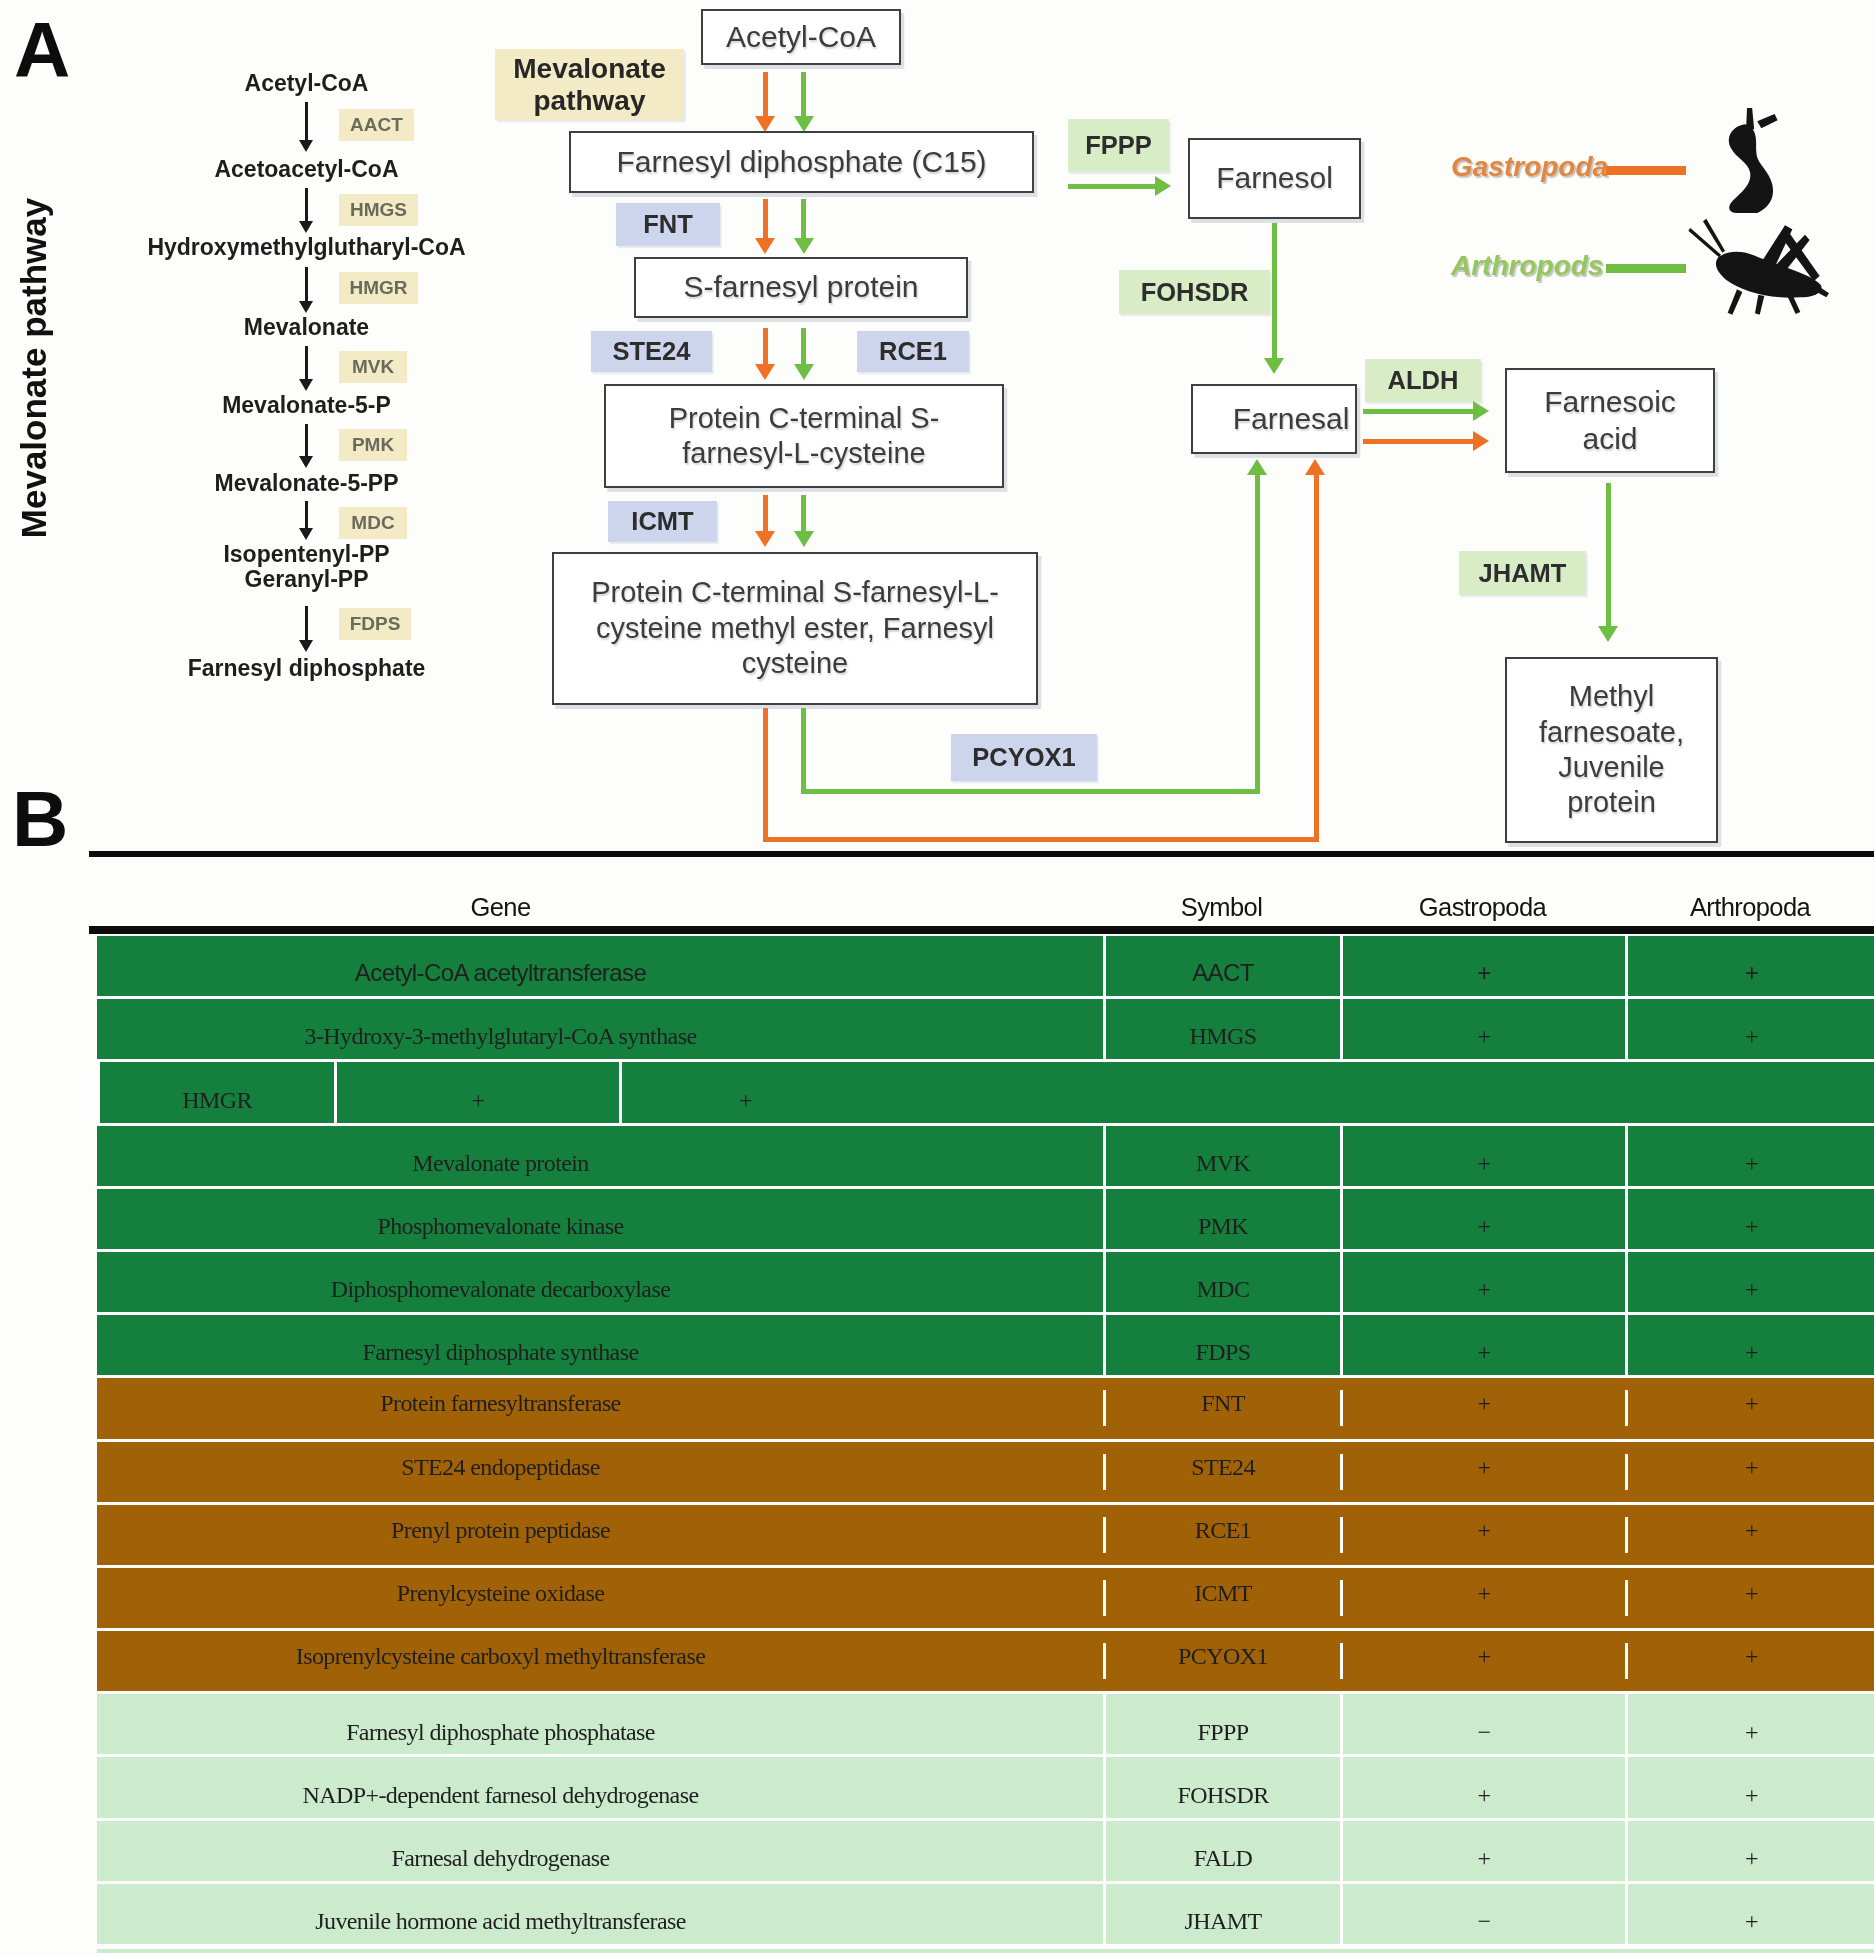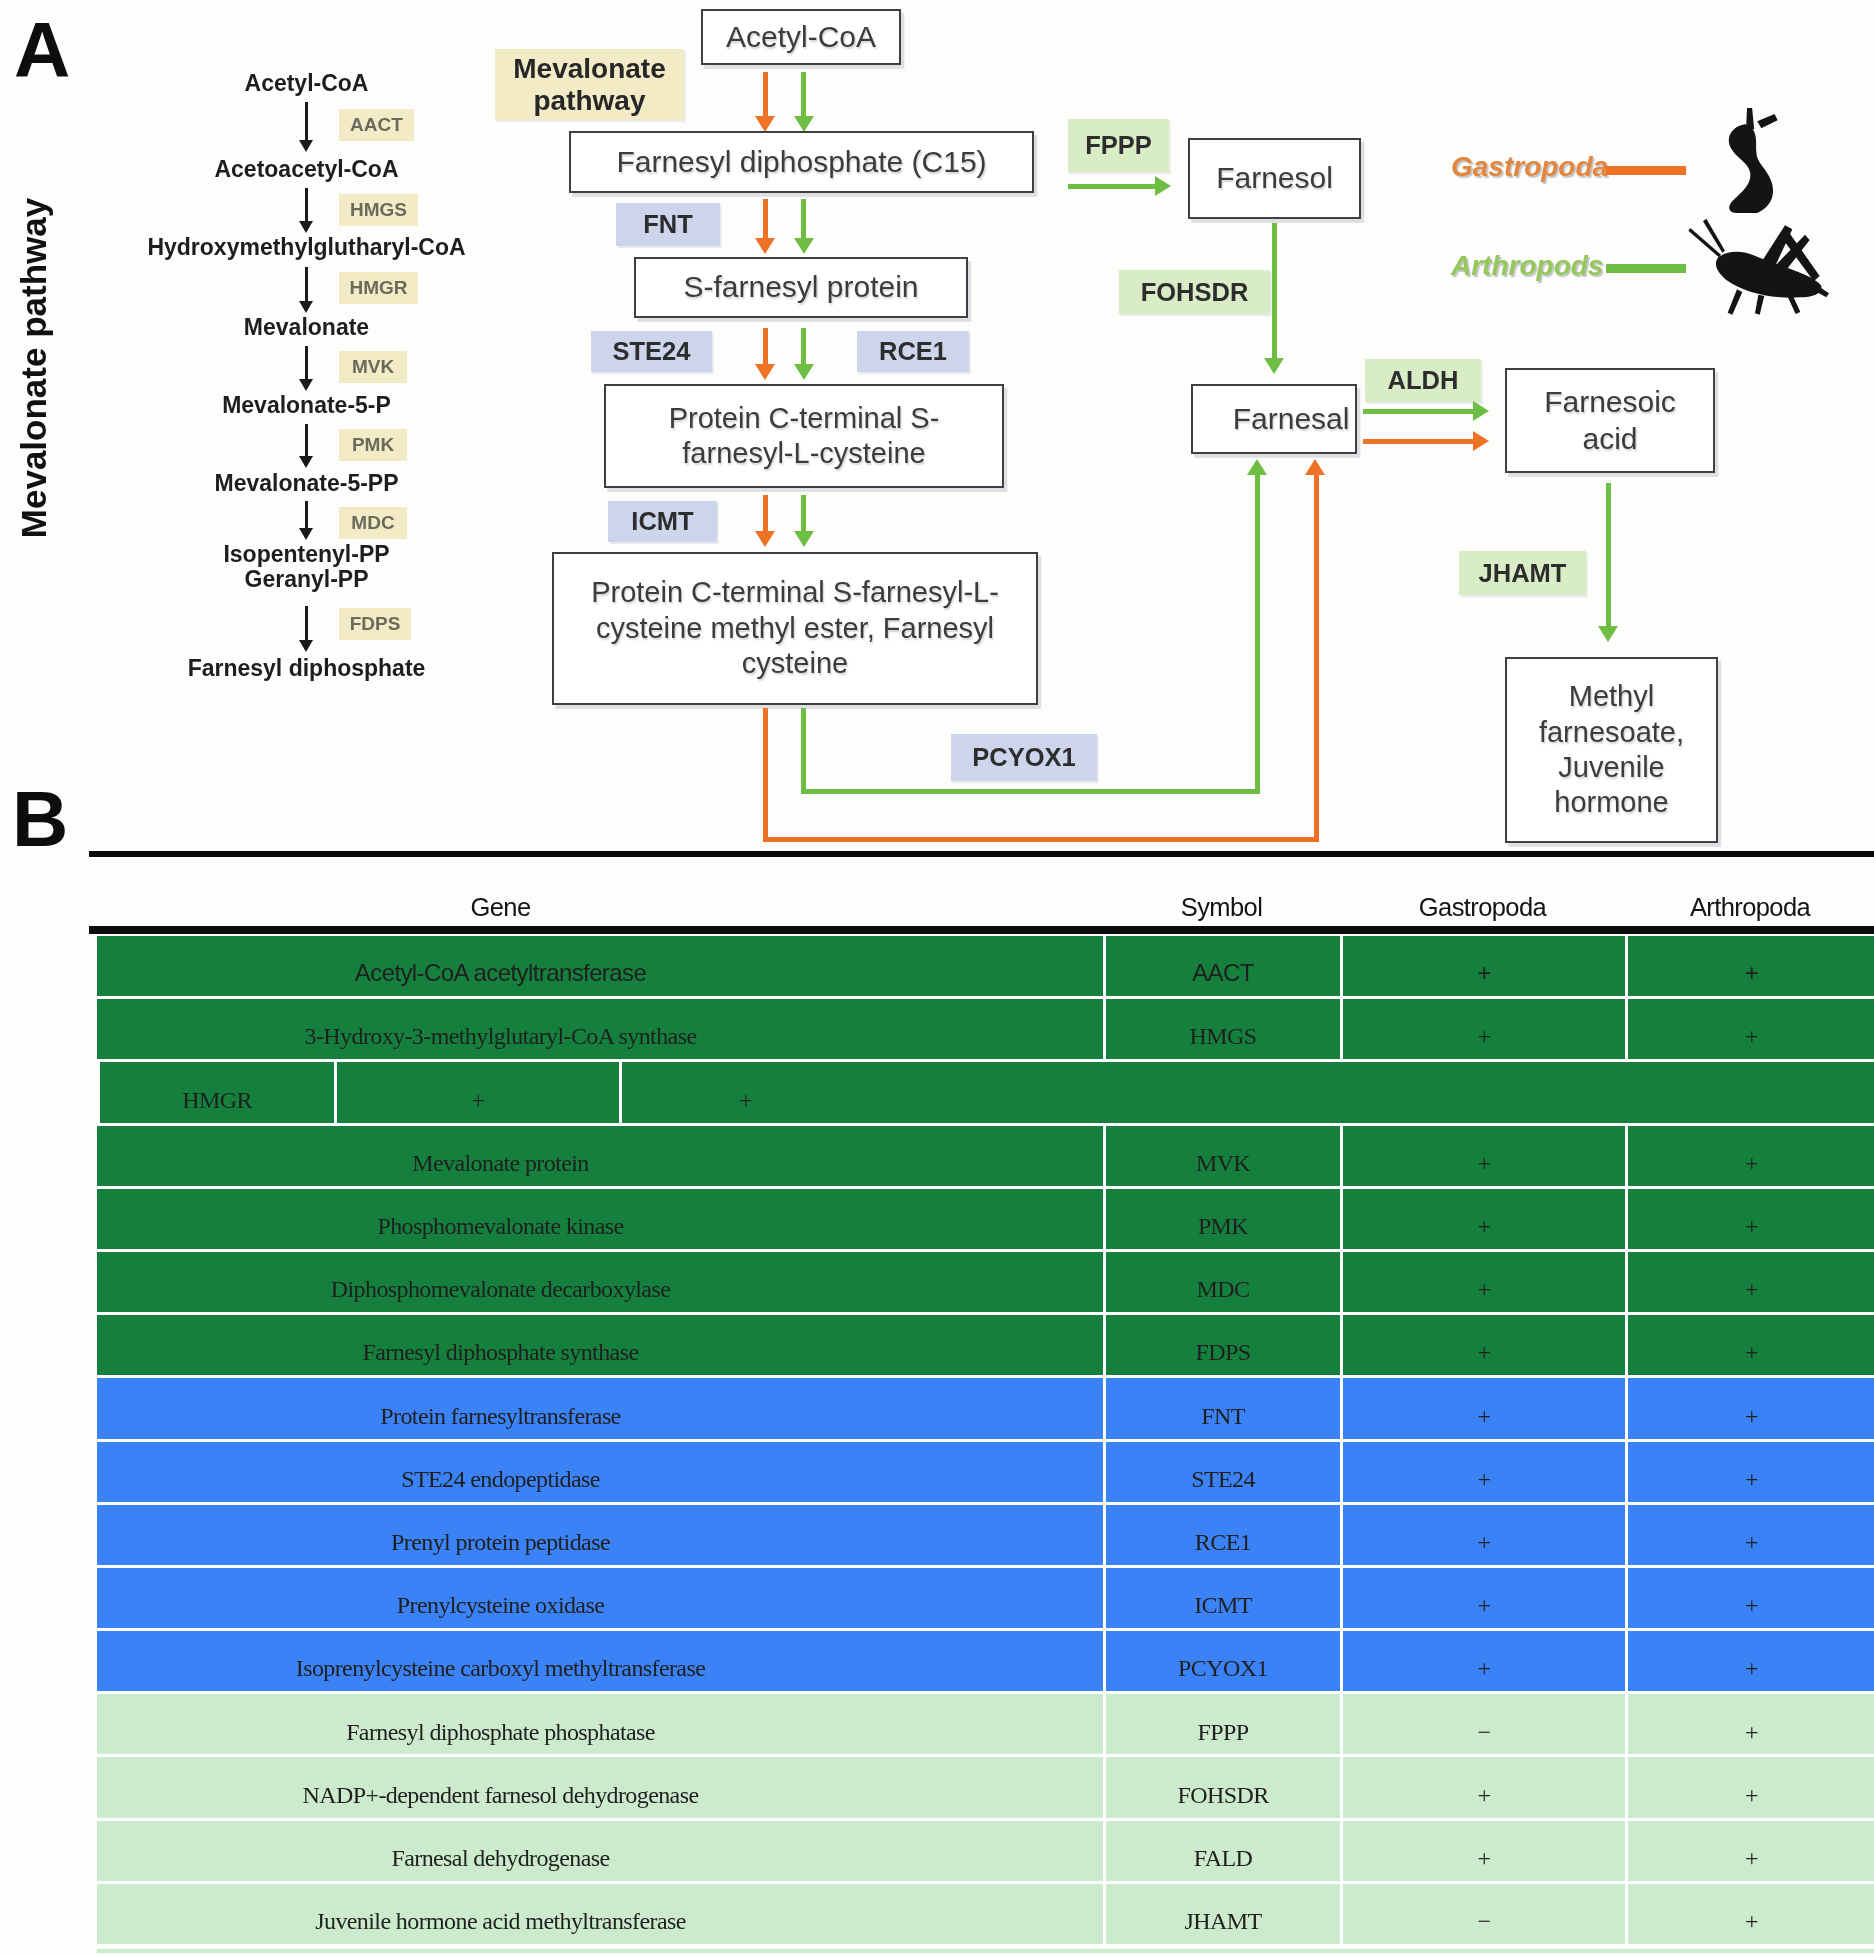--- a/index.html
+++ b/index.html
@@ -56,21 +56,21 @@
          flex-direction:column;}
   .trow{flex:1;display:flex;}
   .trow + .trow{border-top:3.9px solid #ffffff;font-family:Liberation Serif, serif;}
   .trow .cell{display:flex;align-items:flex-end;justify-content:center;padding-bottom:8.9px;
               font-size:24px;color:#1f1f1f;letter-spacing:-0.6px;box-sizing:border-box;}
   .trow .cell:not(.c0){border-left:3.9px solid #ffffff;}
   .c0{width:1006px;padding-right:199px;}
   .c1{width:237px;} .c2{width:285px;} .c3{width:250px;}
   .thead .c0{padding-right:199px;}
   .band-yellow{background:#15803d;}
-  .band-blue{background:#3b82f6;}
+  .band-blue{background:#a16207;align-items:center;}
   .band-green{background:#ccebcc;}
   .bottom-strip{position:absolute;left:97px;top:1949px;width:1778px;height:3.9px;background:#ccebcc;}
 </style>
 </head>
 <body>
 
 <div class="page">
 
   <div class="panel-letter" style="left:14px;top:11px;">A</div>
   <div class="vlabel">Mevalonate pathway</div>
@@ -161,21 +161,21 @@
     <div class="head-right g" style="left:1473px;top:401px;"></div>
   <div class="arr-h o" style="left:1363px;top:439px;width:111px;"></div>
     <div class="head-right o" style="left:1473px;top:431px;"></div>
 
   <div class="pbox" style="left:1505px;top:368px;width:210px;height:105px;">Farnesoic acid</div>
 
   <div class="elabel bg-green" style="left:1459px;top:551px;width:127px;height:44px;">JHAMT</div>
   <div class="arr-v g" style="left:1606px;top:483px;height:144px;"></div>
     <div class="head-down g" style="left:1598px;top:626px;"></div>
 
-  <div class="pbox" style="left:1505px;top:657px;width:213px;height:186px;font-size:29px;">Methyl farnesoate, Juvenile hormone</div>
+  <div class="pbox" style="left:1505px;top:657px;width:213px;height:186px;font-size:29px;">Methyl farnesoate, Juvenile protein</div>
 
   <div class="elabel bg-blue" style="left:951px;top:734px;width:146px;height:47px;">PCYOX1</div>
   <div class="arr-v g" style="left:801px;top:708px;height:86px;"></div>
   <div class="arr-h g" style="left:801px;top:789px;width:459px;"></div>
   <div class="arr-v g" style="left:1255px;top:475px;height:319px;"></div>
     <div class="head-up g" style="left:1247px;top:459px;"></div>
   <div class="arr-v o" style="left:763px;top:708px;height:134px;"></div>
   <div class="arr-h o" style="left:763px;top:837px;width:556px;"></div>
   <div class="arr-v o" style="left:1314px;top:475px;height:367px;"></div>
     <div class="head-up o" style="left:1305px;top:459px;"></div>

